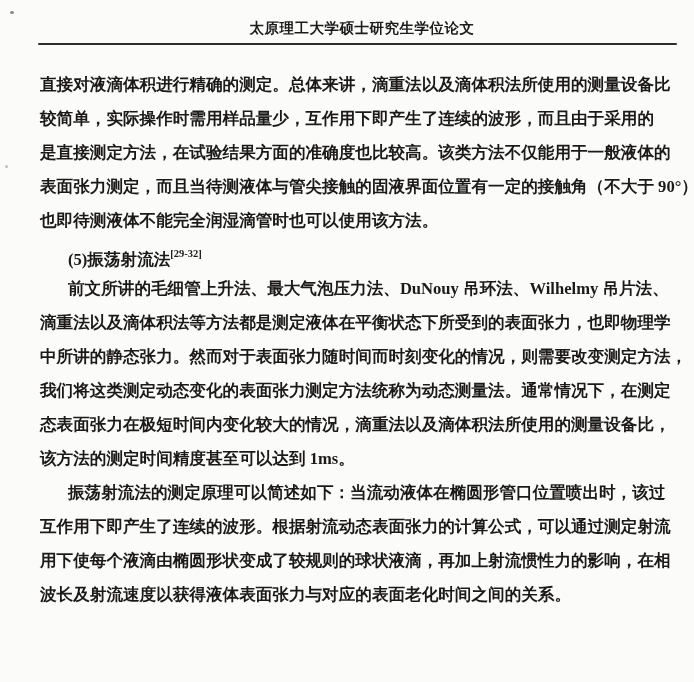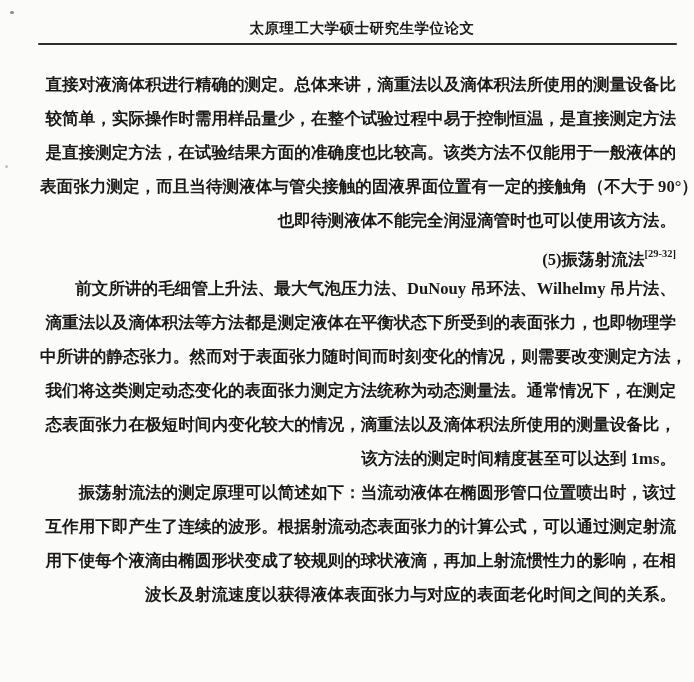--- a/index.html
+++ b/index.html
@@ -44,21 +44,20 @@
   }
   .body-text {
     position: absolute;
     top: 68px;
     left: 40px;
     width: 636px;
     font-size: 16.6px;
     line-height: 34px;
     font-weight: 600;
     color: #1b1a18;
-    text-align: right;
   }
   .line {
     height: 34px;
     white-space: nowrap;
   }
   .line.indent {
     padding-left: 28px;
   }
   sup.ref {
     font-size: 10.5px;
@@ -95,21 +94,21 @@
 
   <div class="speck"></div>
   <div class="speck-2"></div>
 
   <div class="header-title">太原理工大学硕士研究生学位论文</div>
 
   <div class="header-rule"></div>
 
   <div class="body-text">
     <div class="line">直接对液滴体积进行精确的测定。总体来讲，滴重法以及滴体积法所使用的测量设备比</div>
-    <div class="line">较简单，实际操作时需用样品量少，在整个试验过程中易于控制恒温，是直接测定方法</div>
+    <div class="line">较简单，实际操作时需用样品量少，互作用下即产生了连续的波形，而且由于采用的</div>
     <div class="line">是直接测定方法，在试验结果方面的准确度也比较高。该类方法不仅能用于一般液体的</div>
     <div class="line">表面张力测定，而且当待测液体与管尖接触的固液界面位置有一定的接触角（不大于 90°）</div>
     <div class="line">也即待测液体不能完全润湿滴管时也可以使用该方法。</div>
     <div class="line indent"><span>(5)振荡射流法</span><sup class="ref">[29-32]</sup></div>
     <div class="line indent">前文所讲的毛细管上升法、最大气泡压力法、DuNouy 吊环法、Wilhelmy 吊片法、</div>
     <div class="line">滴重法以及滴体积法等方法都是测定液体在平衡状态下所受到的表面张力，也即物理学</div>
     <div class="line">中所讲的静态张力。然而对于表面张力随时间而时刻变化的情况，则需要改变测定方法，</div>
     <div class="line">我们将这类测定动态变化的表面张力测定方法统称为动态测量法。通常情况下，在测定</div>
     <div class="line">态表面张力在极短时间内变化较大的情况，滴重法以及滴体积法所使用的测量设备比，</div>
     <div class="line">该方法的测定时间精度甚至可以达到 1ms。</div>

